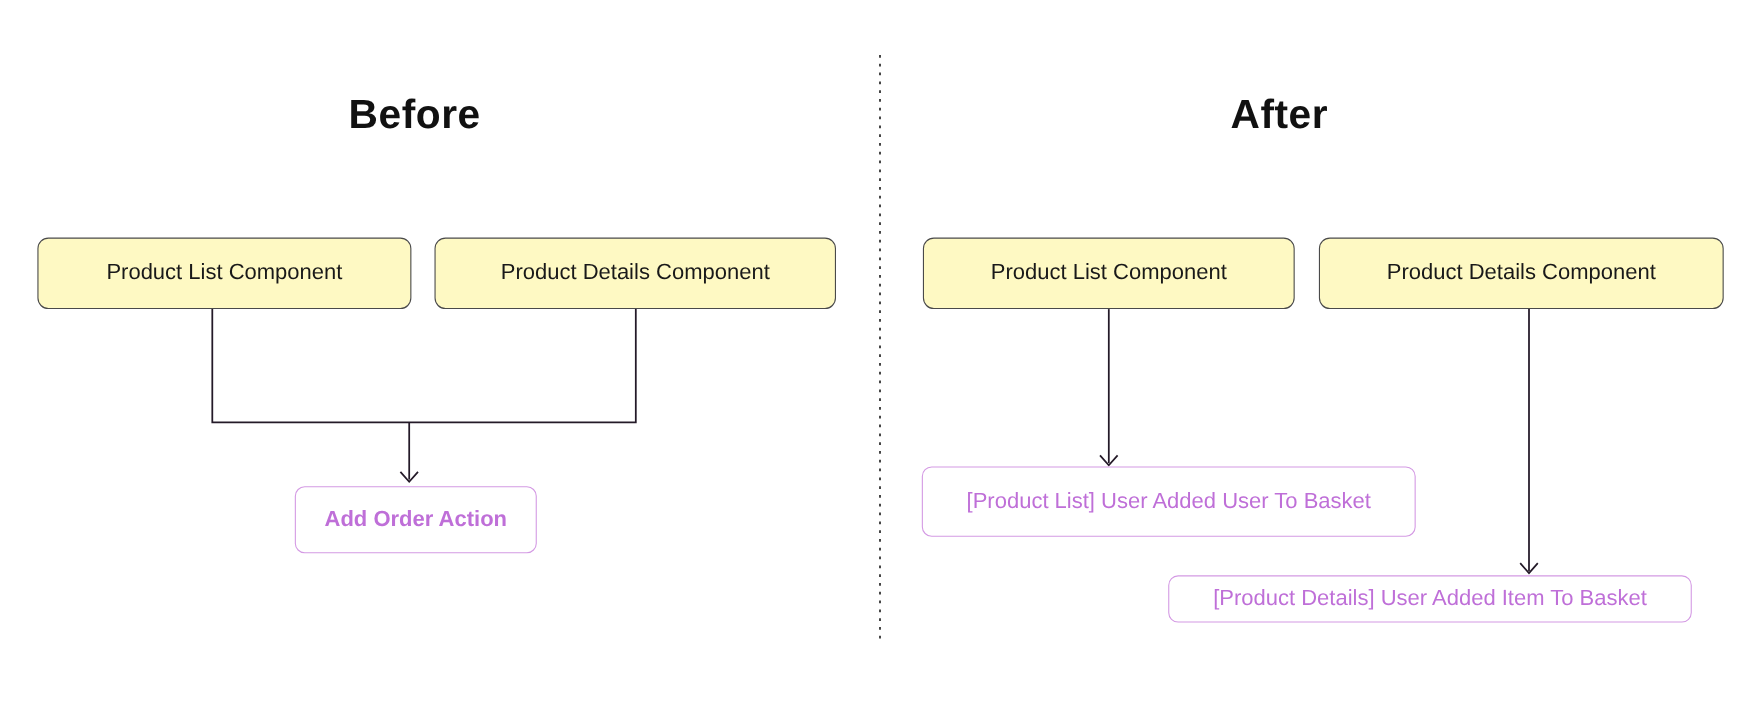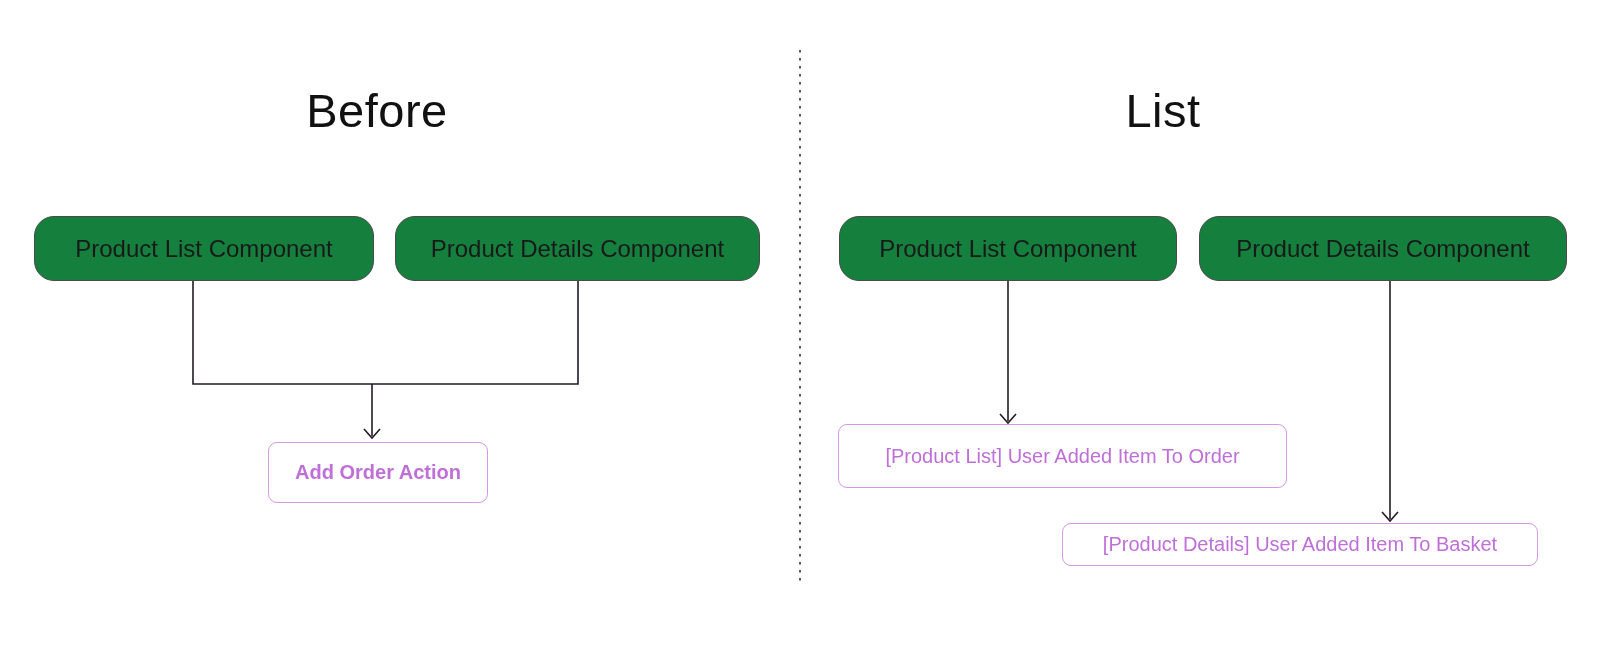--- a/index.html
+++ b/index.html
@@ -11,39 +11,39 @@
   #canvas {
     position: relative;
     width: 1600px;
     height: 646px;
     background: #ffffff;
     overflow: hidden;
   }
   .title {
     position: absolute;
     top: 83px;
-    font-size: 47px;
-    font-weight: 400;
+    font-size: 37px;
+    font-weight: 700;
     color: var(--title, #111111);
     letter-spacing: 0.5px;
     text-align: center;
     transform: translateX(-50%);
     white-space: nowrap;
   }
   .comp-box {
     position: absolute;
     box-sizing: border-box;
     height: 65px;
     border: 1.2px solid var(--box_border, #4a4a4a);
-    border-radius: 20px;
-    background: #15803d;
+    border-radius: 10px;
+    background: #fef9c3;
     display: flex;
     align-items: center;
     justify-content: center;
-    font-size: 24px;
+    font-size: 20px;
     color: #191919;
     white-space: nowrap;
   }
   .event-box {
     position: absolute;
     box-sizing: border-box;
     border: 1.5px solid var(--purple_border, #d49ae4);
     border-radius: 9px;
     background: #ffffff;
     display: flex;
@@ -90,23 +90,23 @@
   </svg>
 
   <div class="title" style="left:377px;">Before</div>
 
   <div class="comp-box" style="left:34px; top:216px; width:340px;">Product List Component</div>
 
   <div class="comp-box" style="left:395px; top:216px; width:365px;">Product Details Component</div>
 
   <div class="event-box" style="left:268px; top:442px; width:220px; height:61px;font-weight:bold;">Add Order Action</div>
 
-  <div class="title" style="left:1163px;">List</div>
+  <div class="title" style="left:1163px;">After</div>
 
   <div class="comp-box" style="left:839px; top:216px; width:338px;">Product List Component</div>
 
   <div class="comp-box" style="left:1199px; top:216px; width:368px;">Product Details Component</div>
 
-  <div class="event-box" style="left:838px; top:424px; width:449px; height:64px;">[Product List] User Added Item To Order</div>
+  <div class="event-box" style="left:838px; top:424px; width:449px; height:64px;">[Product List] User Added User To Basket</div>
 
   <div class="event-box" style="left:1062px; top:523px; width:476px; height:43px;">[Product Details] User Added Item To Basket</div>
 
 </div>
 
 </body></html>

